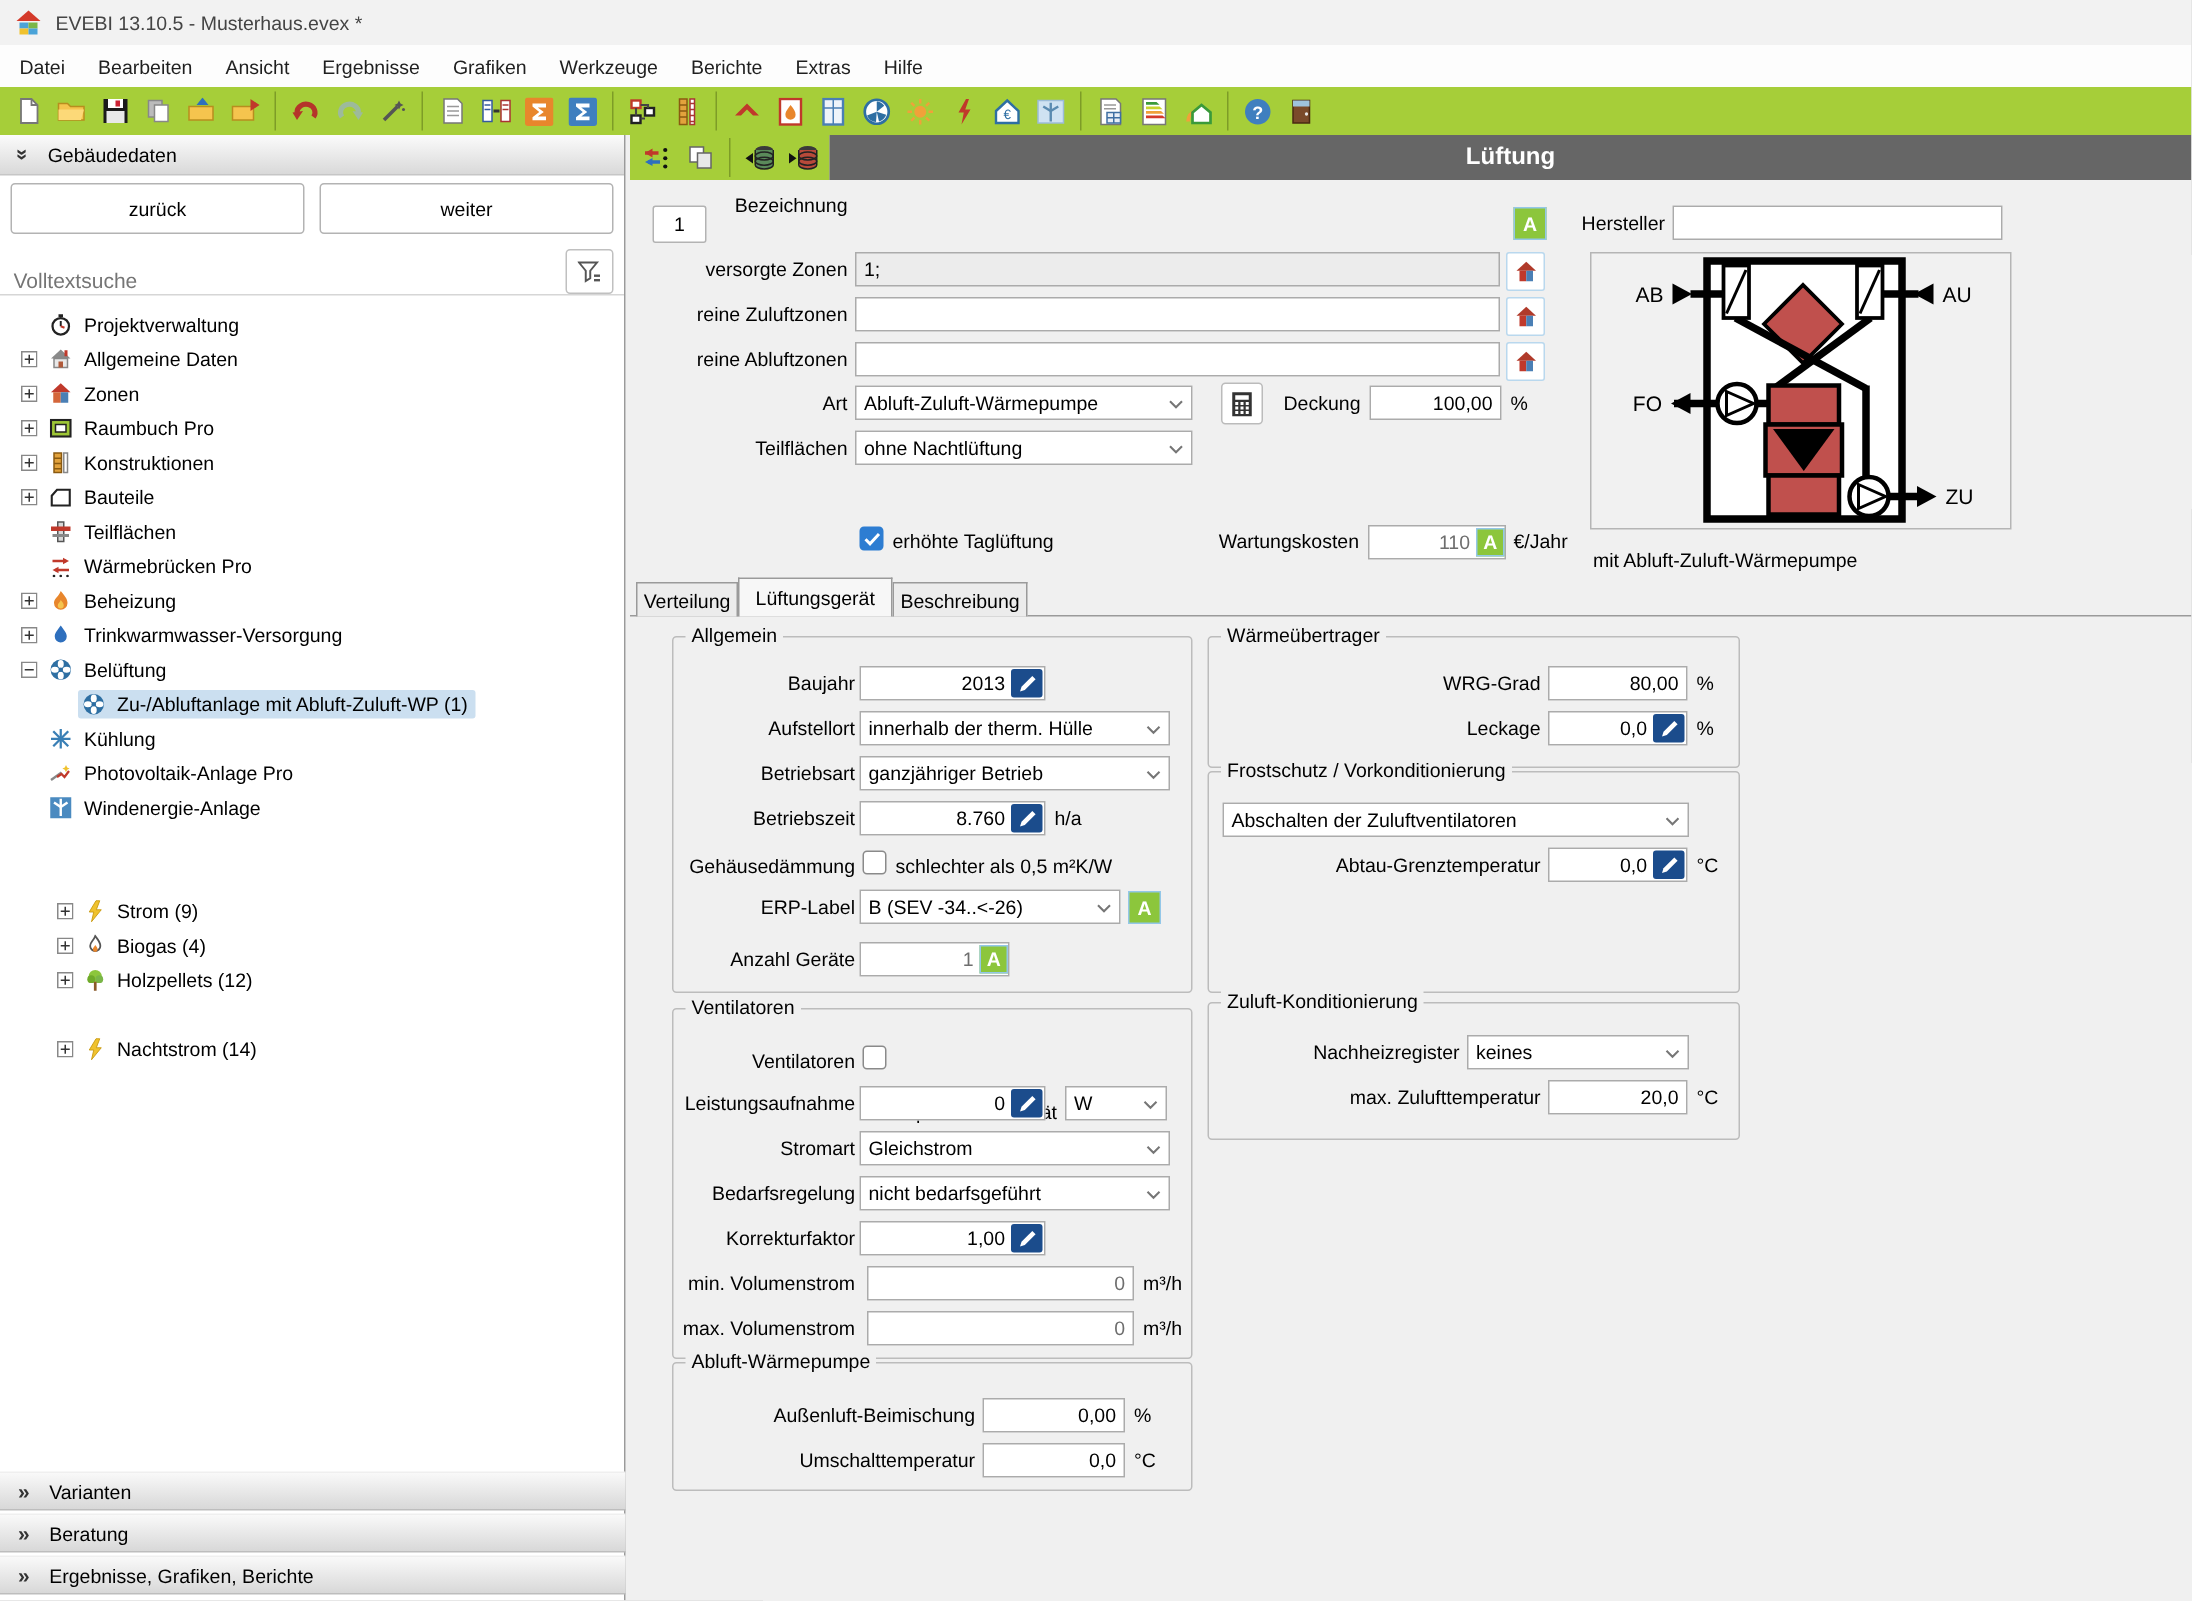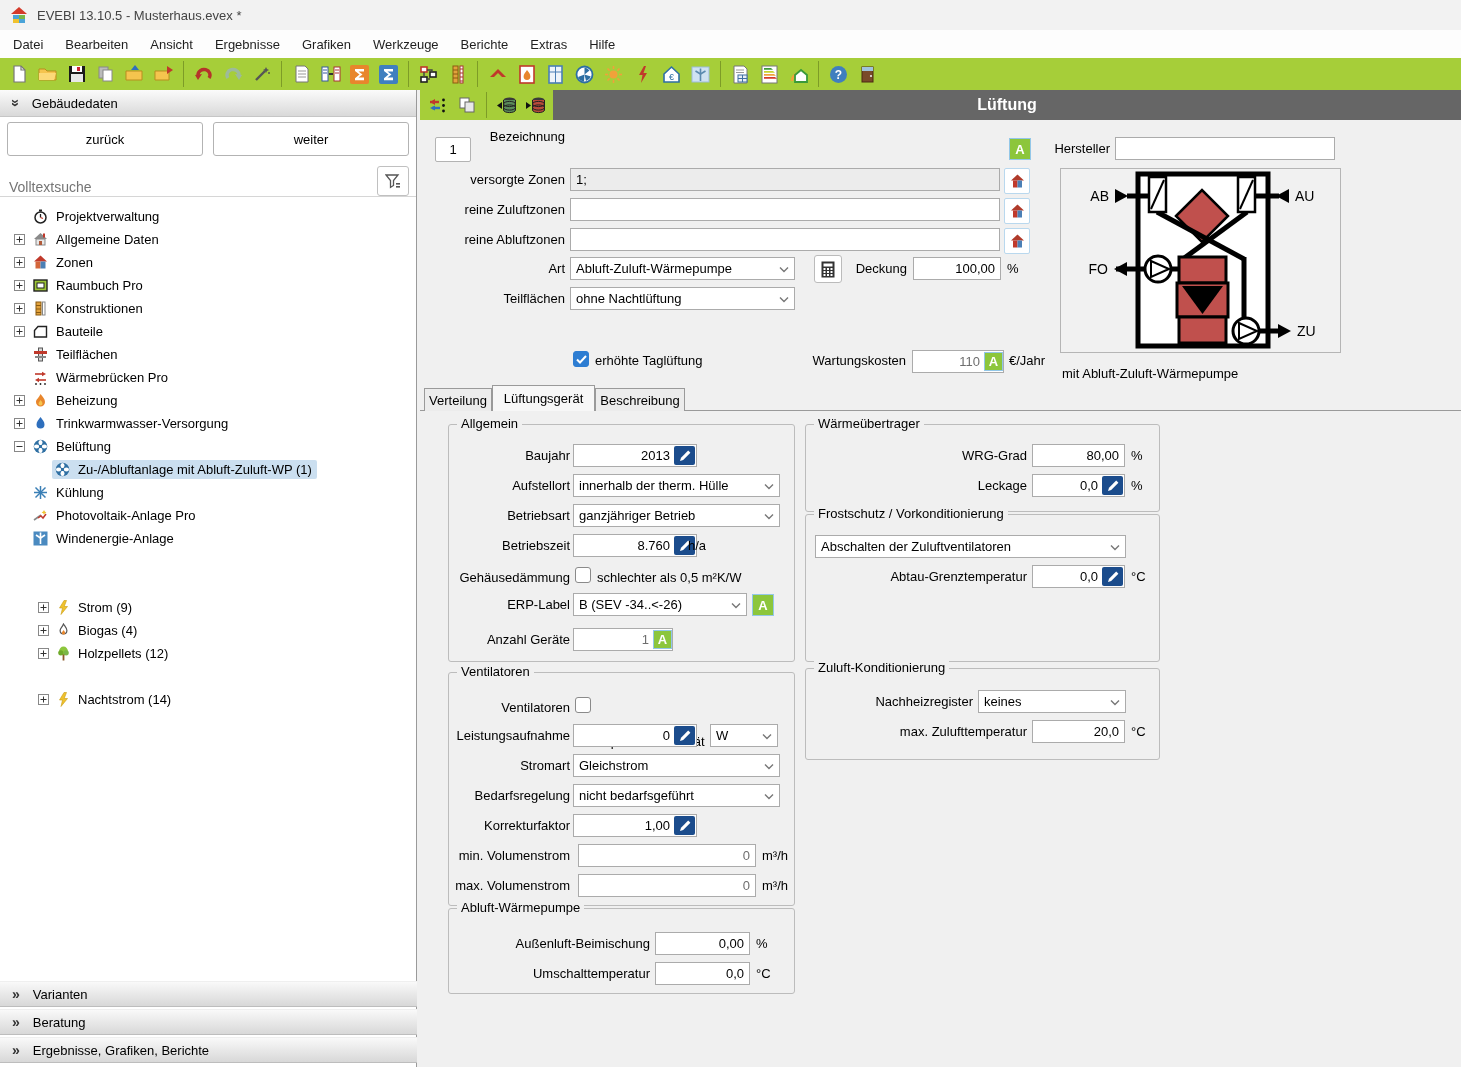--- a/index.html
+++ b/index.html
@@ -765,21 +765,21 @@
   </div>
   <span class="lbl" style="left:430px;top:538px;width:140px">Betriebszeit</span>
   <div class="iwrap" style="left:573px;top:534px;width:124px">
     <input class="num" value="8.760" style="">
     <span class="pencil">
         <svg width="12" height="12" viewBox="0 0 12 12">
           <path d="M1 11 l1 -3.2 L9.2 0.6 l2.2 2.2 -7.2 7.2 z" fill="#fff"></path>
         </svg>
       </span>
   </div>
-  <span class="llbl" style="left:688px;top:538px">h/a</span>
+  <span class="llbl" style="left:703px;top:538px">h/a</span>
   <span class="lbl" style="left:430px;top:570px;width:140px">Gehäusedämmung</span>
   <span class="cbox off" style="left:575px;top:567px"></span>
   <span class="llbl" style="left:597px;top:570px">schlechter als 0,5 m²K/W</span>
   <span class="lbl" style="left:430px;top:597px;width:140px">ERP-Label</span>
   <div class="sel" style="left:573px;top:593px;width:174px">
     <span>B (SEV -34..&lt;-26)</span>
     <svg width="10" height="7" viewBox="0 0 10 7">
         <polyline points="1,1.5 5,5.5 9,1.5" fill="none" stroke="#777" stroke-width="1.4"></polyline>
       </svg>
   </div>

